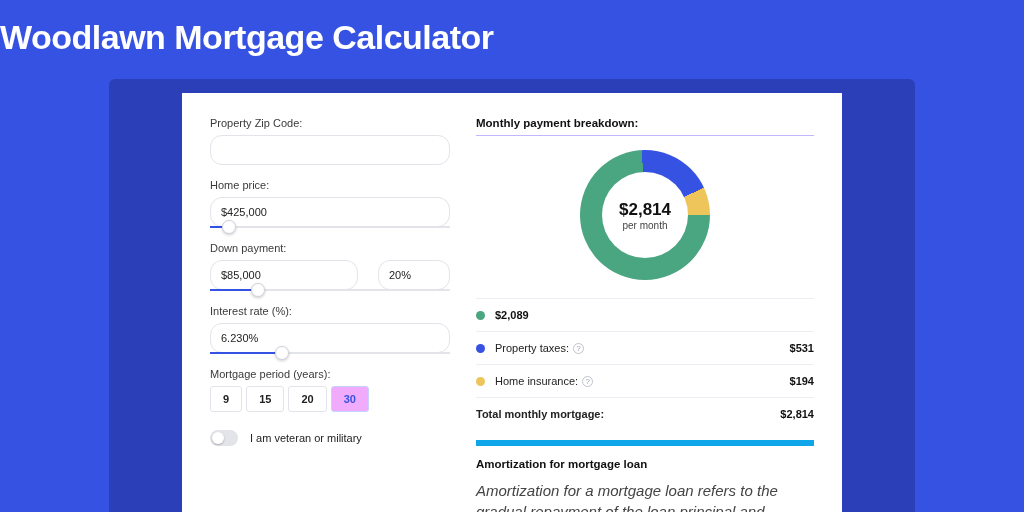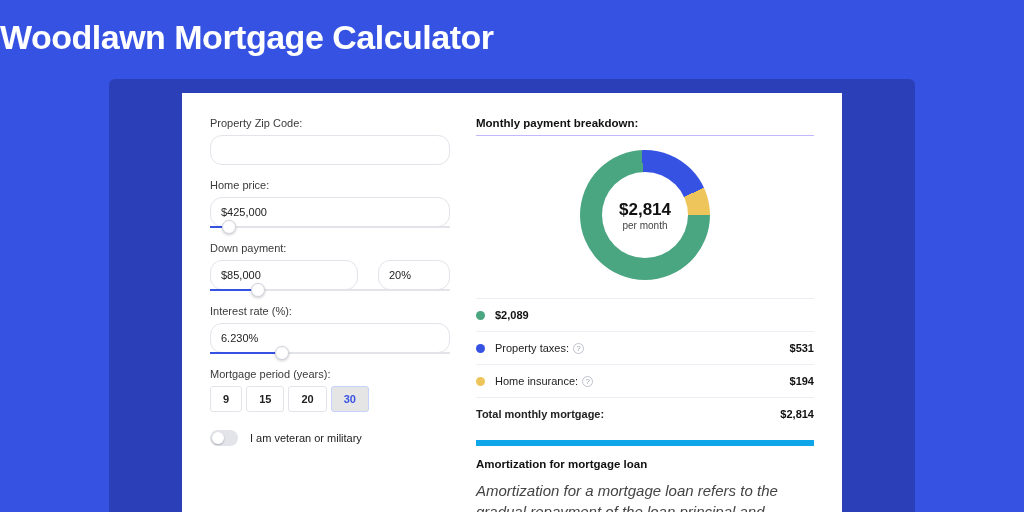--- a/index.html
+++ b/index.html
@@ -83,21 +83,21 @@
     border: 1px solid #e2e4ea;
     background: #fff;
     font-size: 11px;
     font-weight: 600;
     padding: 6px 12px;
     border-radius: 3px;
     cursor: pointer;
     color: #222;
   }
   .period-btn.active {
-    background: #e5e5e5;
+    background: #f0abfc;
     border-color: #c7d1ff;
     color: #3652e3;
   }
   .veteran-row {
     display: flex;
     align-items: center;
     gap: 12px;
     margin-top: 18px;
   }
   .toggle {

